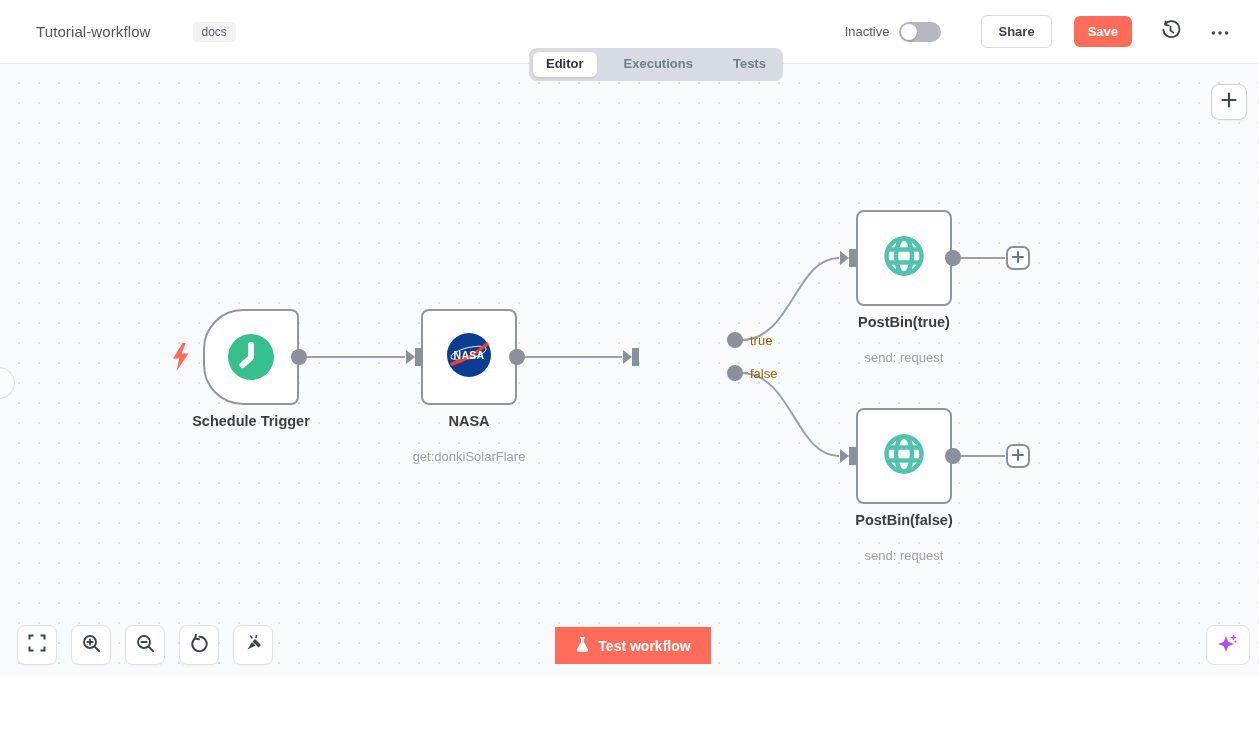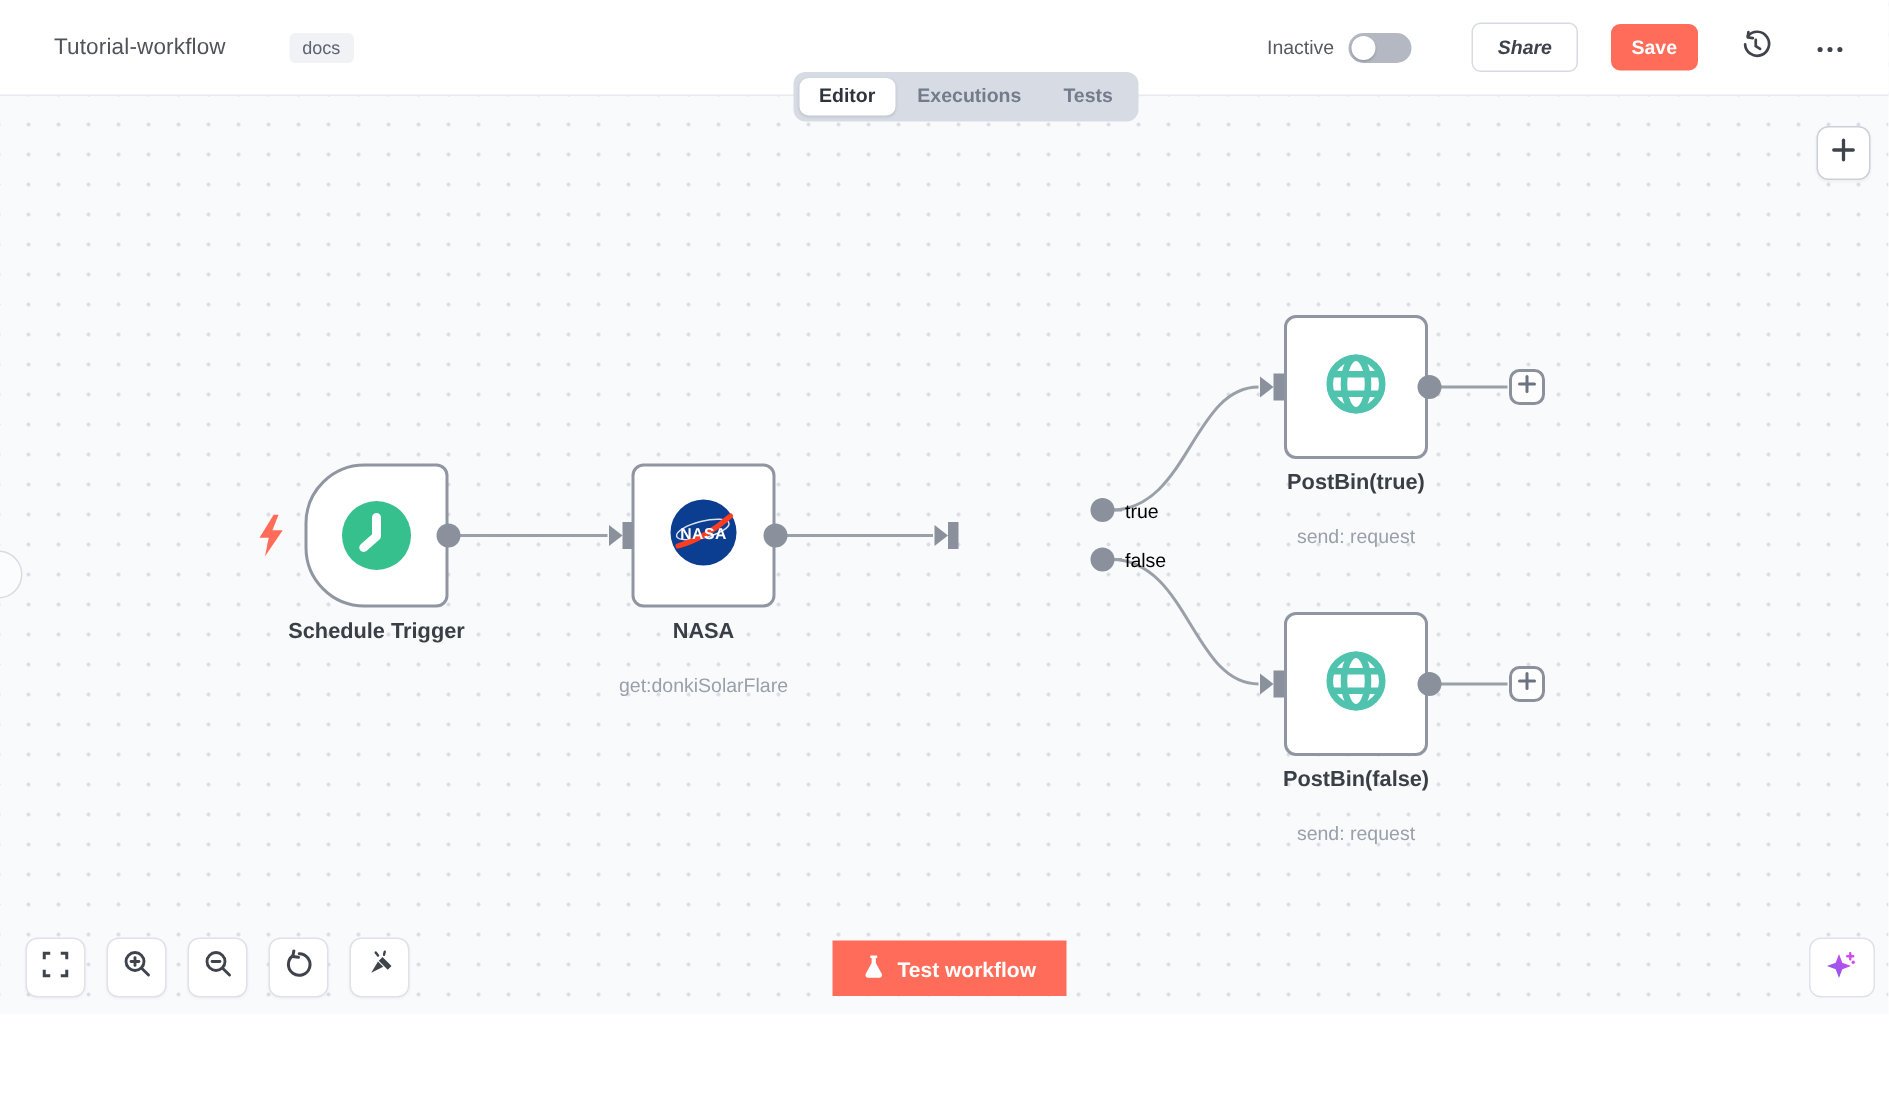--- a/index.html
+++ b/index.html
@@ -25,53 +25,52 @@
     padding:4px 9px; border-radius:4px; line-height:1;
   }
   .header-spacer { flex:1; }
   .status-label { font-size:13px; color:#555a62; margin-right:10px; }
   .toggle { width:42px; height:20px; background:#b3b8c3; border-radius:10px; position:relative; cursor:pointer; margin-right:40px; }
   .toggle .knob { position:absolute; top:2px; left:2px; width:16px; height:16px; background:#fff; border-radius:50%; box-shadow:0 1px 2px rgba(0,0,0,.2); }
   .btn-share {
     background:#fff; border:1px solid #d7dae1; border-radius:6px; color:#3e434b;
     font-size:13px; font-weight:600; padding:8px 16px; cursor:pointer; margin-right:22px;
     font-family:inherit;
-    font-style:italic;
   }
   .btn-save {
     background:#ff6d5a; border:none; border-radius:6px; color:#fff;
     font-size:13px; font-weight:600; padding:8px 14px; cursor:pointer; margin-right:26px;
     font-family:inherit;
   }
   .icon-btn { background:none; border:none; cursor:pointer; display:flex; align-items:center; justify-content:center; padding:2px; }
   .icon-btn + .icon-btn { margin-left:26px; }
 
   
   .tabbar {
     position:absolute; top:48px; left:529px; z-index:30; background:#d7dbe3;
-    border-radius:8px; padding:4px; display:flex; gap:2px; align-items:center;
+    border-radius:8px; padding:4px; display:flex; gap:14px; align-items:center;
   }
   .tab { font-size:13px; color:#747c8b; font-weight:600; padding:5px 13px; border-radius:6px; cursor:pointer; line-height:1.15; }
   .tab.active { background:#fff; color:#2f343c; font-weight:700; box-shadow:0 1px 2px rgba(50,60,80,.15); }
 
   
   .node {
     position:absolute; width:96px; height:96px; background:#fff;
     border:2px solid #8f96a1; border-radius:8px; display:flex; align-items:center;
     justify-content:center; z-index:2; cursor:pointer;
   }
   .node.trigger { border-radius:40px 8px 8px 40px; }
   .node-caption { position:absolute; top:102px; left:50%; transform:translateX(-50%); text-align:center; white-space:nowrap; }
   .node-title { font-size:14.5px; font-weight:600; color:#3a3f46; }
   .node-sub { font-size:13px; color:#9aa0ab; margin-top:20px; font-weight:400; }
   .clock-badge { width:46px; height:46px; border-radius:50%; background:#35c08e; display:flex; align-items:center; justify-content:center; }
 
   
   .wires { position:absolute; inset:0; z-index:3; pointer-events:none; }
-  .branch-label { position:absolute; font-size:13px; color:#000000; z-index:4; }
+  .branch-label { position:absolute; font-size:13px; color:#a16207; z-index:4; }
 
   .plus-node {
     position:absolute; width:24px; height:24px; background:#fdfdfe; border:2px solid #8b919c;
     border-radius:7px; display:flex; align-items:center; justify-content:center; z-index:4; cursor:pointer;
   }
 
   .bolt { position:absolute; z-index:4; cursor:pointer; }
 
   
   .canvas-controls { position:absolute; left:17px; bottom:11px; display:flex; gap:14px; z-index:10; }

